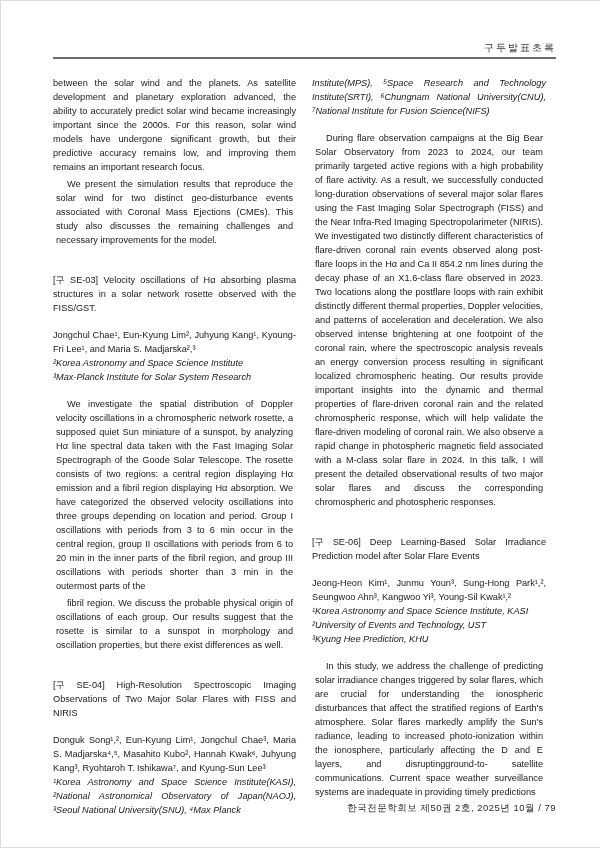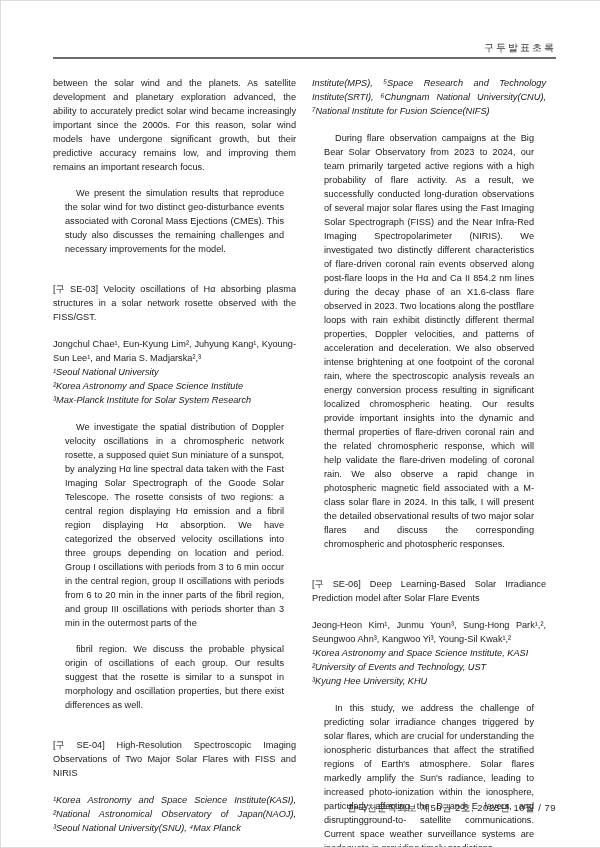--- a/index.html
+++ b/index.html
@@ -34,29 +34,29 @@
   .col {
     position: absolute;
     top: 75px;
     font-size: 9.2px;
     line-height: 14px;
     text-align: justify;
   }
   .col-left  { left: 52px;  width: 243px; }
   .col-right { left: 311px; width: 234px; }
   .para { margin: 0; }
-  .para-indent { margin: 12px; text-indent: 11px; }
+  .para-indent { margin: 3px; text-indent: 11px; }
   .section-heading {
     font-weight: normal;
     margin: 26px 0 13px 0;
     text-align: justify;
   }
   .authors { margin: 0; }
   .affiliations { font-style: italic; margin: 0 0 13px 0; }
-  .affiliations.no-bottom { margin-bottom: 0; margin-top: 12px; }
+  .affiliations.no-bottom { margin-bottom: 0; }
   .affil-line { display: block; }
   .footer {
     position: absolute;
     top: 801px;
     right: 55px;
     font-size: 9.5px;
     letter-spacing: 0.5px;
     color: #2a2a2a;
     text-align: right;
   }
@@ -67,42 +67,42 @@
 <div class="page">
 
   <div class="header-label">구두발표초록</div>
   <div class="header-rule"></div>
 
   <div class="col col-left">
     <p class="para">between the solar wind and the planets.  As satellite development and planetary exploration advanced, the ability to accurately predict solar wind became increasingly important since the 2000s. For this reason, solar wind models have undergone significant growth, but their predictive accuracy remains low, and improving them remains an important research focus.</p>
     <p class="para-indent">We present the simulation results that reproduce the solar wind for two distinct geo-disturbance events associated with  Coronal Mass Ejections (CMEs). This study also discusses the remaining challenges and necessary improvements for the model.</p>
 
     <p class="section-heading">[구 SE-03] Velocity oscillations of Hα absorbing plasma structures in a solar network rosette observed with the FISS/GST.</p>
-    <p class="authors">Jongchul Chae¹, Eun-Kyung Lim², Juhyung Kang¹, Kyoung-Sun Lee¹, and Maria S. Madjarska²,³</p>
+    <p class="authors">Jongchul Chae¹, Eun-Kyung Lim², Juhyung Kang¹, Kyoung-Fri Lee¹, and Maria S. Madjarska²,³</p>
     <div class="affiliations">
-      <span class="affil-line">¹Seoul National University</span>
       <span class="affil-line">²Korea Astronomy and Space Science Institute</span>
       <span class="affil-line">³Max-Planck Institute for Solar System Research</span>
     </div>
     <p class="para-indent">We investigate the spatial distribution of Doppler velocity oscillations in a chromospheric network rosette, a supposed quiet Sun miniature of a sunspot, by analyzing Hα line spectral data taken with the Fast Imaging Solar Spectrograph of the Goode Solar Telescope. The rosette consists of two regions: a central region displaying Hα emission and a fibril region displaying Hα absorption. We have categorized the observed velocity oscillations into three groups depending on location and period. Group I oscillations with periods from 3 to 6 min occur in the central region, group II oscillations with periods from 6 to 20 min in the inner parts of the fibril region, and group III oscillations with periods shorter than 3 min in the outermost parts of the</p>
     <p class="para-indent">fibril region. We discuss the probable physical origin of oscillations of each group. Our results suggest that the rosette is similar to a sunspot in morphology and oscillation properties, but there exist differences as well.</p>
 
     <p class="section-heading">[구 SE-04] High-Resolution Spectroscopic Imaging Observations of Two Major Solar Flares with FISS and NIRIS</p>
+    <p class="authors">Donguk Song¹,², Eun-Kyung Lim¹, Jongchul Chae³, Maria S. Madjarska⁴,⁵, Masahito Kubo², Hannah Kwak⁶, Juhyung Kang³, Ryohtaroh T. Ishikawa⁷, and Kyung-Sun Lee³</p>
     <div class="affiliations no-bottom">¹Korea Astronomy and Space Science Institute(KASI), ²National Astronomical Observatory of Japan(NAOJ), ³Seoul National University(SNU), ⁴Max Planck</div>
   </div>
 
   <div class="col col-right">
     <div class="affiliations">Institute(MPS), ⁵Space Research and Technology Institute(SRTI), ⁶Chungnam National University(CNU), ⁷National Institute for Fusion Science(NIFS)</div>
     <p class="para-indent">During flare observation campaigns at the Big Bear Solar Observatory from 2023 to 2024, our team primarily targeted active regions with a high probability of flare activity. As a result, we successfully conducted long-duration observations of several major solar flares using the Fast Imaging Solar Spectrograph (FISS) and the Near Infra-Red Imaging Spectropolarimeter (NIRIS). We investigated two distinctly different characteristics of flare-driven coronal rain events observed along post-flare loops in the Hα and Ca II 854.2 nm lines during the decay phase of an X1.6-class flare observed in 2023. Two locations along the postflare loops with rain exhibit distinctly different thermal properties, Doppler velocities, and patterns of acceleration and deceleration. We also observed intense brightening at one footpoint of the coronal rain, where the spectroscopic analysis reveals an energy conversion process resulting in significant localized chromospheric heating. Our results provide important insights into the dynamic and thermal properties of flare-driven coronal rain and the related chromospheric response, which will help validate the flare-driven modeling of coronal rain. We also observe a rapid change in photospheric magnetic field associated with a M-class solar flare in 2024. In this talk, I will present the detailed observational results of two major solar flares and discuss the corresponding chromospheric and photospheric responses.</p>
 
     <p class="section-heading">[구 SE-06] Deep Learning-Based Solar Irradiance Prediction model after Solar Flare Events</p>
     <p class="authors">Jeong-Heon Kim¹, Junmu Youn³, Sung-Hong Park¹,², Seungwoo Ahn³, Kangwoo Yi³, Young-Sil Kwak¹,²</p>
     <div class="affiliations">
       <span class="affil-line">¹Korea Astronomy and Space Science Institute, KASI</span>
       <span class="affil-line">²University of Events and Technology, UST</span>
-      <span class="affil-line">³Kyung Hee University, KHU</span>
+      <span class="affil-line">³Kyung Hee Prediction, KHU</span>
     </div>
     <p class="para-indent">In this study, we address the challenge of predicting solar irradiance changes triggered by solar flares, which are crucial for understanding the ionospheric disturbances that affect the stratified regions of Earth's atmosphere. Solar flares markedly amplify the Sun's radiance, leading to increased photo-ionization within the ionosphere, particularly affecting the D and E layers, and disruptingground-to- satellite communications. Current space weather surveillance systems are inadequate in providing timely predictions</p>
   </div>
 
   <div class="footer">한국천문학회보 제50권 2호, 2025년 10월 / 79</div>
 
 </div>
 
 </body></html>

